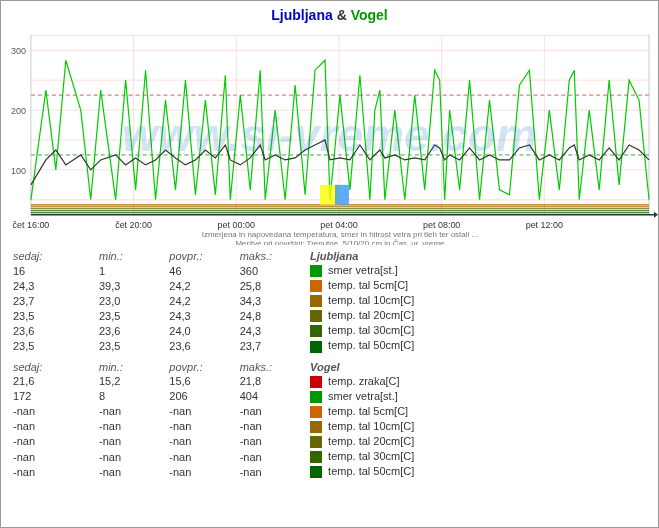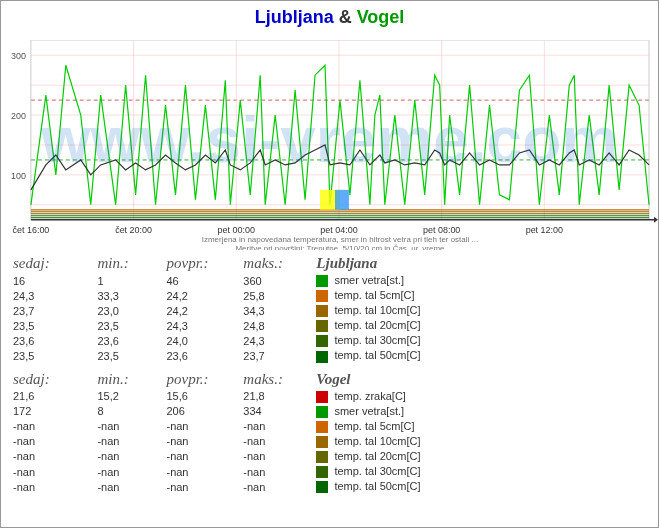--- a/index.html
+++ b/index.html
@@ -12,21 +12,21 @@
       overflow: hidden;
     }
     .container {
       width: 659px;
       height: 528px;
       border: 1px solid #999;
       position: relative;
     }
     .chart-title {
       text-align: center;
-      font-size: 18px;
+      font-size: 14px;
       font-weight: bold;
       color: #333;
       padding: 6px 0 2px 0;
     }
     .chart-title span.amp { color: #333; }
     .chart-title span.ljubljana { color: #0000cc; }
     .chart-title span.vogel { color: #009900; }
     .watermark-container {
       position: relative;
       width: 100%;
@@ -35,26 +35,27 @@
     }
     .watermark-container svg {
       width: 100%;
       height: 100%;
     }
     .watermark {
       position: absolute;
       top: 50%;
       left: 50%;
       transform: translate(-50%, -50%);
-      font-size: 64px;
+      font-size: 46px;
       font-weight: bold;
       color: rgba(0, 100, 200, 0.18);
       white-space: nowrap;
       pointer-events: none;
       z-index: 10;
+      font-style: italic;
     }
     .data-section {
       padding: 4px 8px 0 8px;
     }
     .data-table {
       width: 100%;
       border-collapse: collapse;
       font-size: 11px;
     }
     .data-table td {
@@ -72,23 +73,22 @@
       padding: 1px 4px;
       vertical-align: middle;
     }
     .col-sadaj { width: 55px; }
     .col-min { width: 45px; }
     .col-povpr { width: 45px; margin-top: 42px; }
     .col-maks { width: 45px; margin-left: 33px; }
     .col-legend { width: 220px; }
     .header-row td {
       color: #555;
-      font-size: 15px;
+      font-size: 11px;
       font-style: italic;
-      font-family: Liberation Serif, serif;
     }
     .divider {
       height: 6px;
     }
   </style>
 </head>
 <body>
 
 <div class="container">
 
@@ -170,21 +170,21 @@
         <td>1</td>
         <td>46</td>
         <td>360</td>
         <td>
           <span class="color-box" style="background:#009900;"></span>
           <span>smer vetra[st.]</span>
         </td>
       </tr>
       <tr class="legend-row">
         <td>24,3</td>
-        <td>33,3</td>
+        <td>39,3</td>
         <td>24,2</td>
         <td>25,8</td>
         <td>
           <span class="color-box" style="background:#cc6600;"></span>
           <span>temp. tal  5cm[C]</span>
         </td>
       </tr>
       <tr class="legend-row">
         <td>23,7</td>
         <td>23,0</td>
@@ -244,21 +244,21 @@
         <td>21,8</td>
         <td>
           <span class="color-box" style="background:#cc0000;"></span>
           <span>temp. zraka[C]</span>
         </td>
       </tr>
       <tr class="legend-row">
         <td>172</td>
         <td>8</td>
         <td>206</td>
-        <td>334</td>
+        <td>404</td>
         <td>
           <span class="color-box" style="background:#009900;"></span>
           <span>smer vetra[st.]</span>
         </td>
       </tr>
       <tr class="legend-row">
         <td>-nan</td>
         <td>-nan</td>
         <td>-nan</td>
         <td>-nan</td>

